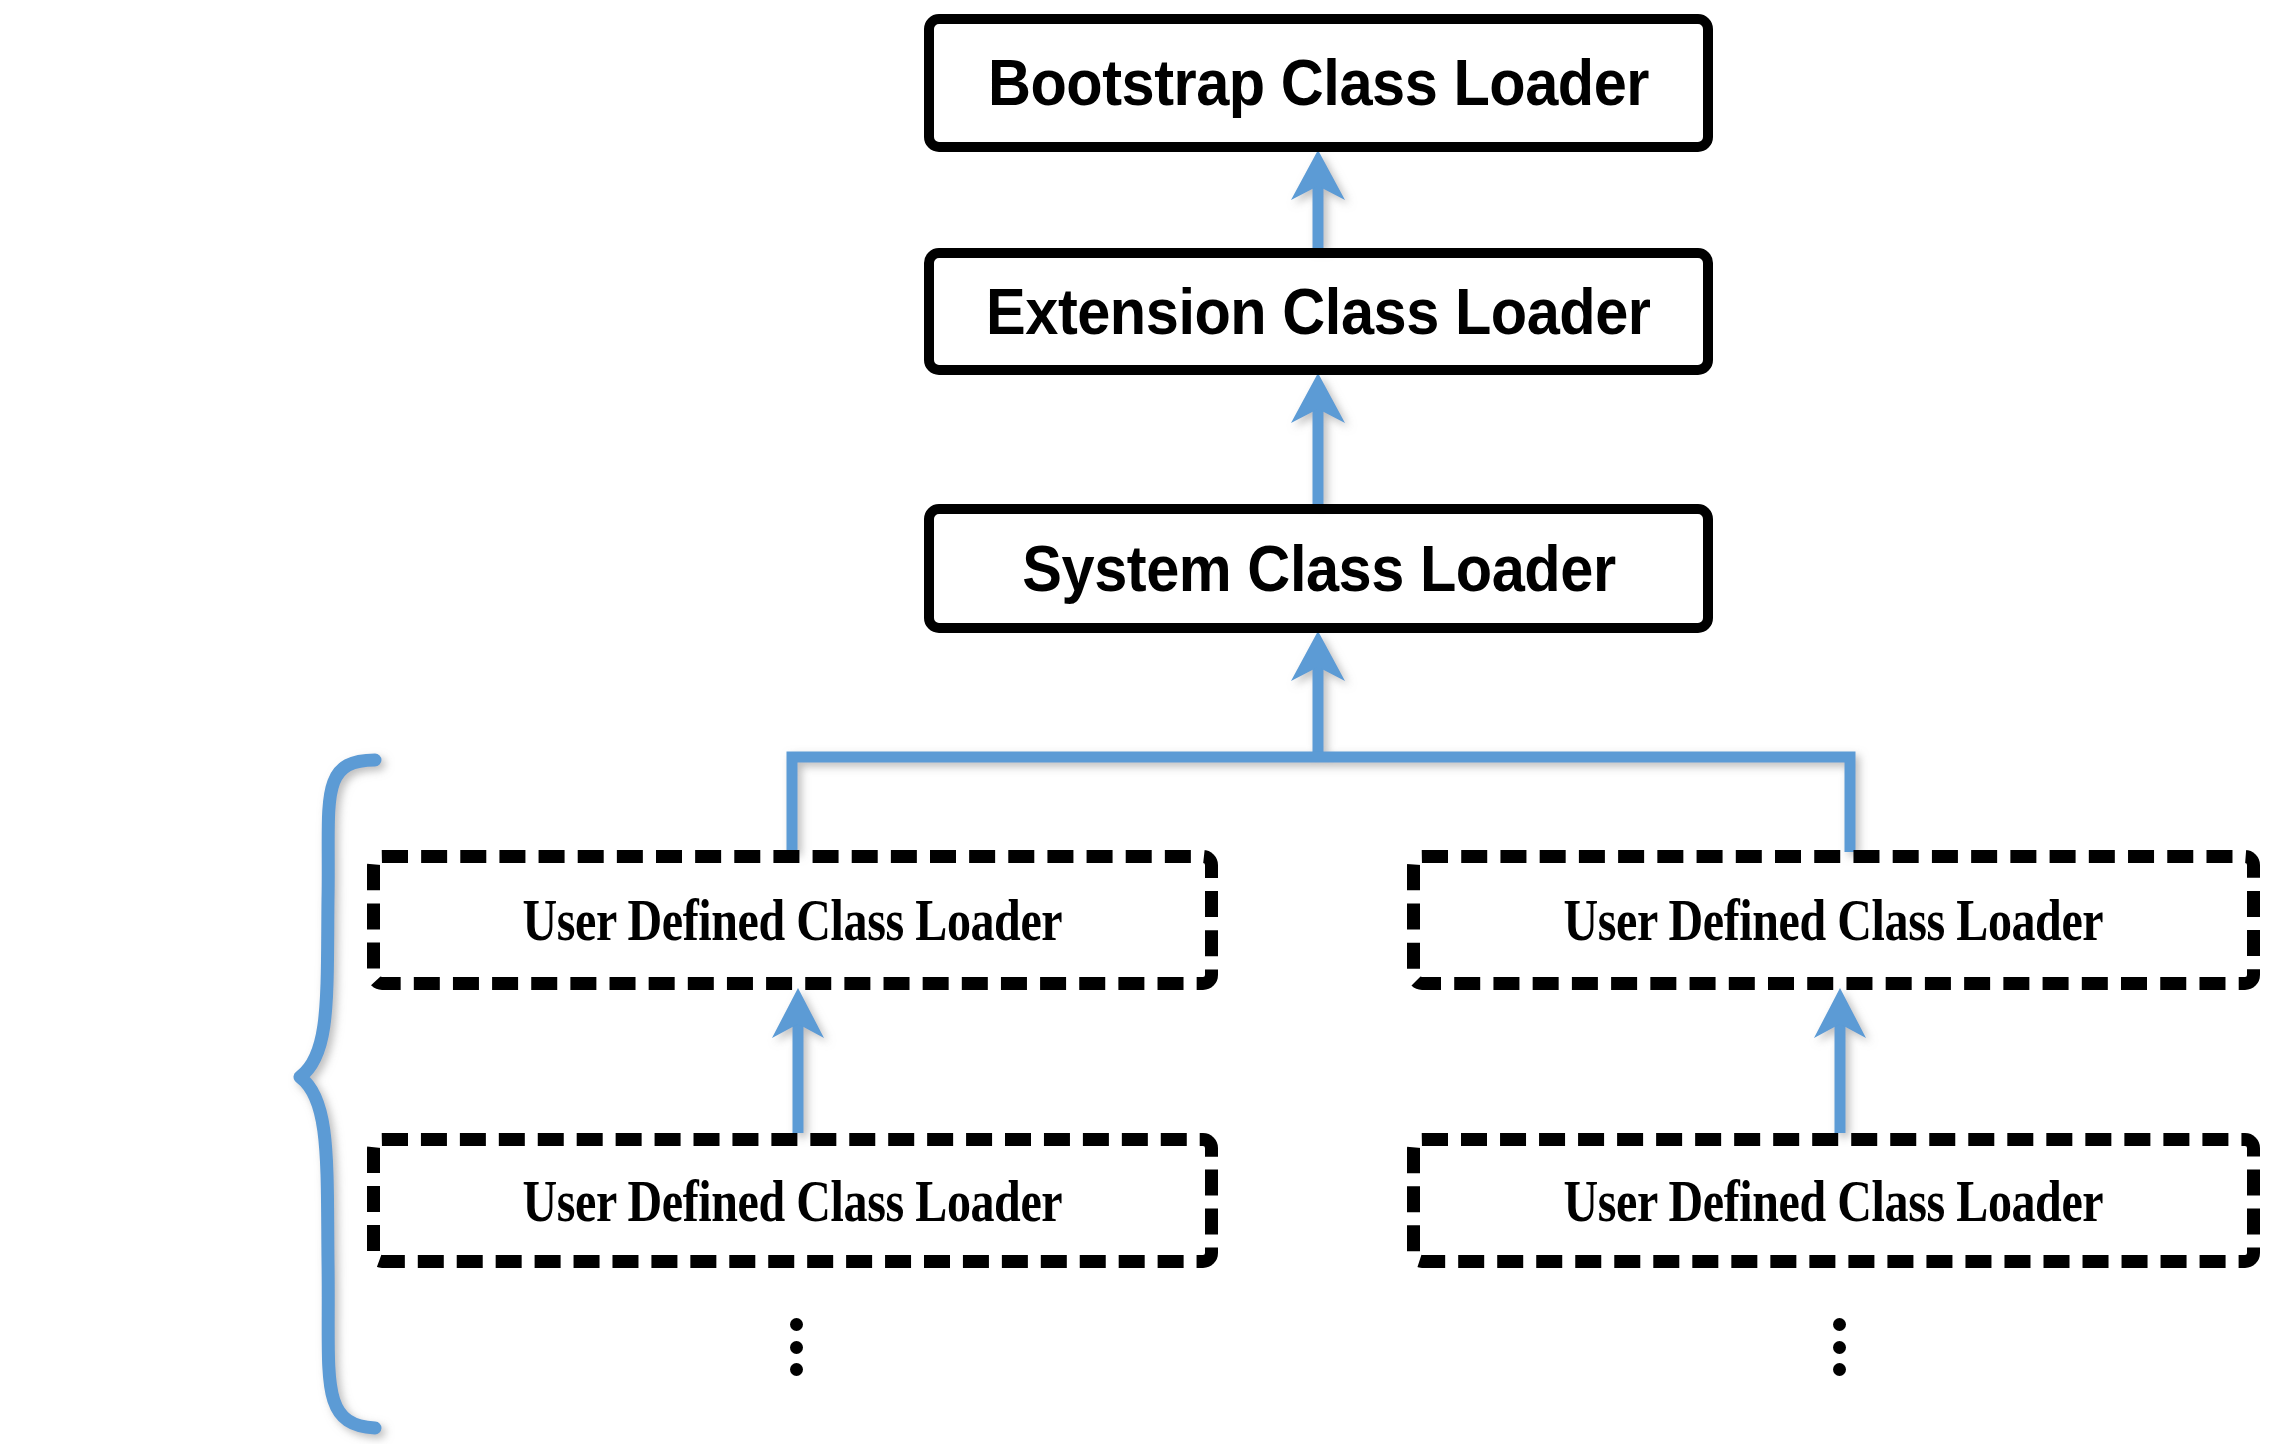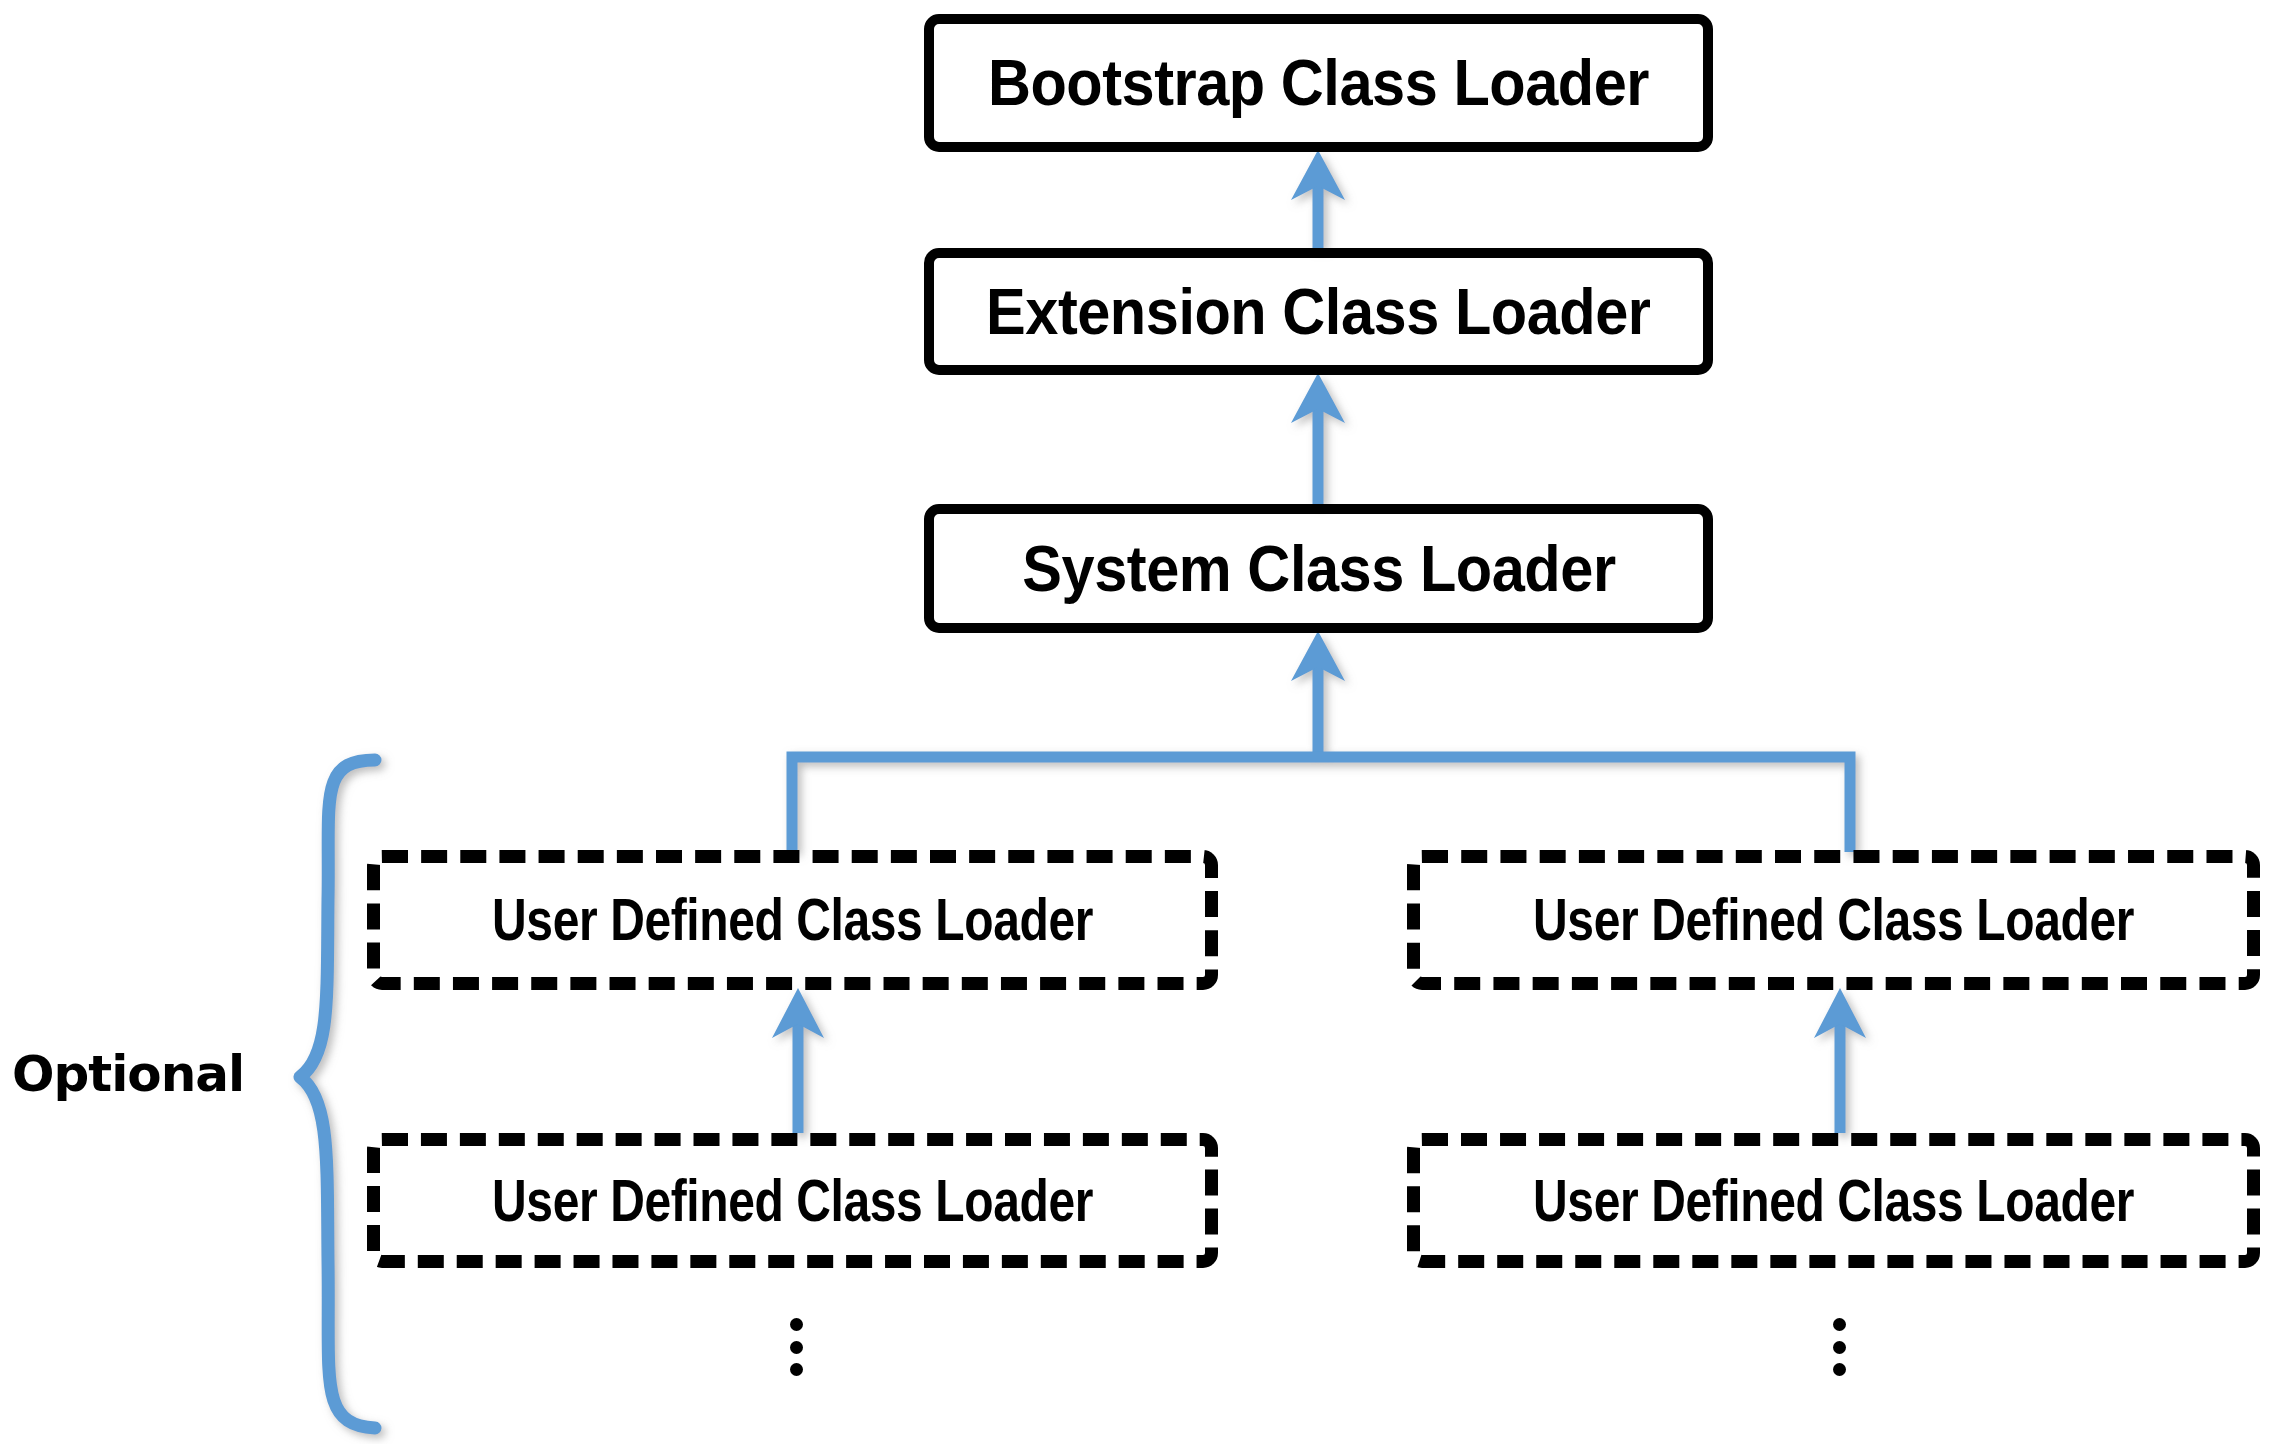--- a/index.html
+++ b/index.html
@@ -29,20 +29,21 @@
     align-items: center;
     justify-content: center;
     background: transparent;
     border-radius: 15px;
   }
   .node-solid {
     border: 10px solid #000000;
   }
   .node-dashed {
     border: 13px dashed #000000;
+    font-family: Liberation Serif, serif;
   }
   .node-label {
     font-weight: bold;
     color: #000000;
     white-space: nowrap;
     letter-spacing: -0.5px;
     line-height: 1;
   }
   .solid-label {
     font-size: 64px;
@@ -162,15 +163,14 @@
     <span></span>
     <span></span>
   </div>
 
   <div class="dots" style="left:1832px; top:1318px; width:14px; height:58px;">
     <span></span>
     <span></span>
     <span></span>
   </div>
 
-  <div class="optional-label" style="left:12px; top:1045px;">Optional</div>
 
 </div>
 
 </body></html>

